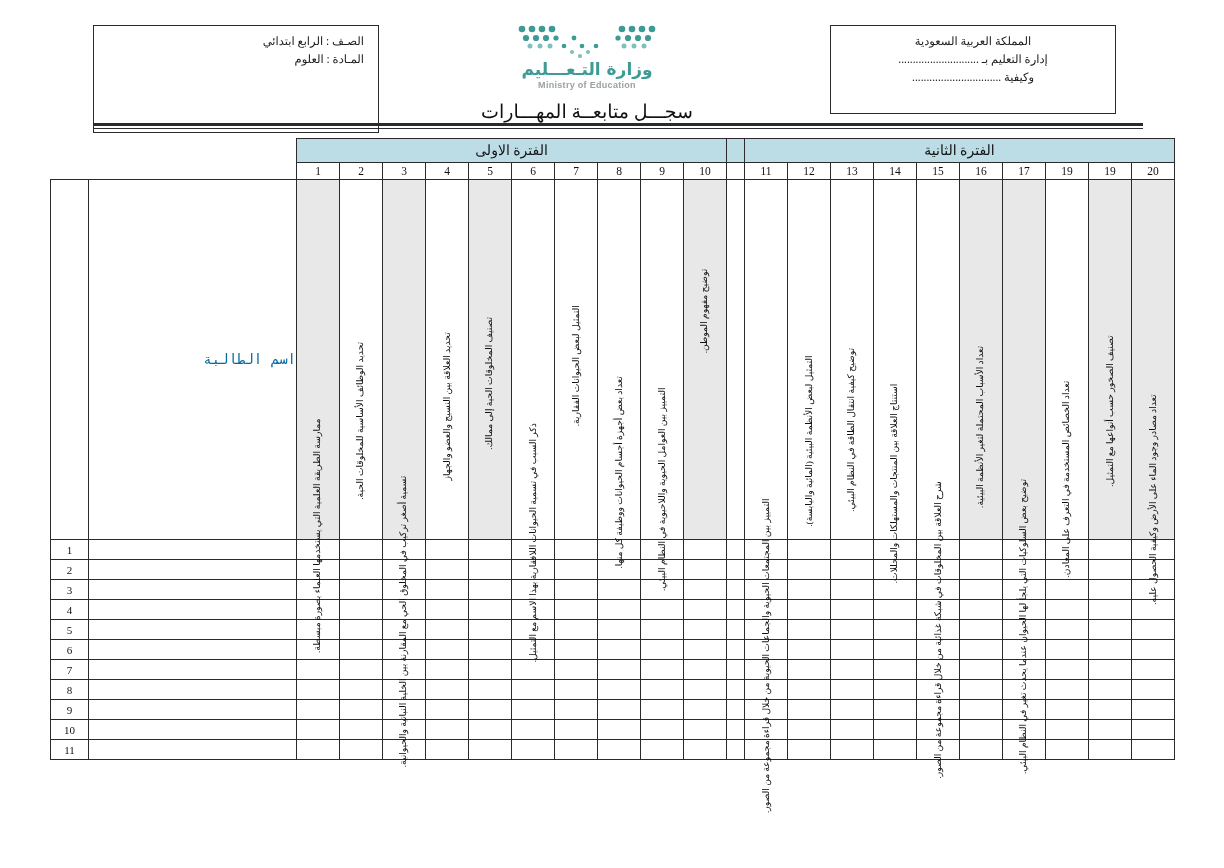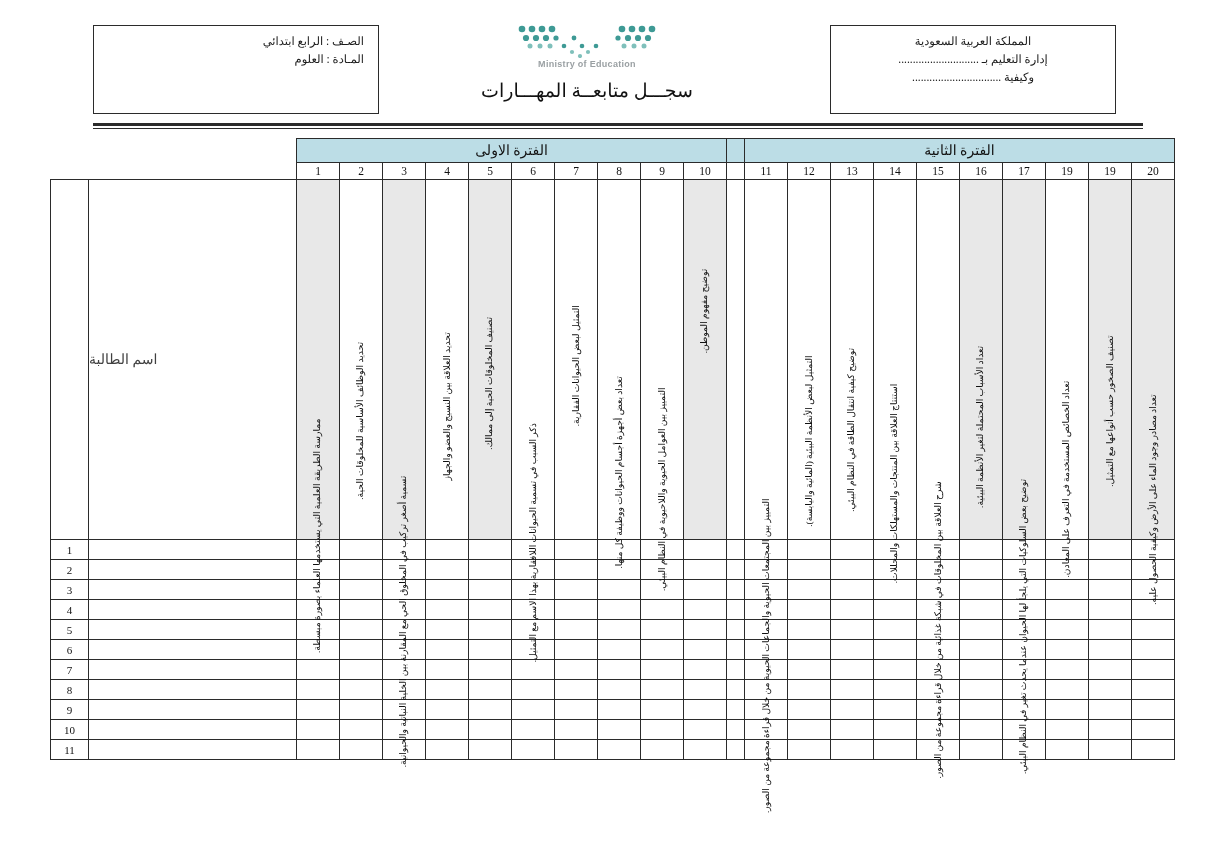--- a/index.html
+++ b/index.html
@@ -32,21 +32,21 @@
     box-sizing: border-box;
     font-size: 11.5px;
     color: #1a1a1a;
     line-height: 1.55;
     padding: 7px 12px 0 12px;
   }
   .info-box.left-box {
     left: 93px;
     top: 3px;
     width: 286px;
-    height: 89px;
+    height: 108px;
     text-align: right;
     padding-right: 14px;
   }
   .info-box.right-box {
     left: 830px;
     top: 3px;
     width: 286px;
     height: 89px;
     text-align: center;
     padding-left: 12px;
@@ -146,25 +146,26 @@
     white-space: nowrap;
     font-size: 9.2px;
     line-height: 1;
     color: #111;
     direction: rtl;
     text-align: right;
   }
   .name-cell {
     width: 208px;
     height: 360px;
-    text-align: left;
+    text-align: right;
     vertical-align: middle;
     font-size: 14px;
-    color: #404040;
+    color: #0369a1;
     background: #fff;
+    font-family: Liberation Mono, monospace;
   }
   .idx-head {
     width: 38px;
     background: #fff;
   }
   .row-cell { height: 20px; background: #fff; }
   .idx-cell {
     height: 20px;
     font-size: 11px;
     text-align: center;
@@ -213,20 +214,21 @@
             <circle cx="84" cy="22" r="2.3"></circle>
             <circle cx="112" cy="22" r="2.5" fill="#7fc0bb"></circle>
               <circle cx="122" cy="22" r="2.5" fill="#7fc0bb"></circle>
             <circle cx="132" cy="22" r="2.5" fill="#7fc0bb"></circle>
             <circle cx="60" cy="28" r="2.1" fill="#7fc0bb"></circle>
               <circle cx="76" cy="28" r="2.1" fill="#7fc0bb"></circle>
             <circle cx="68" cy="32" r="2.1" fill="#7fc0bb"></circle>
           </g>
         </svg>
       </div>
+      <div class="ministry-ar">وزارة التـعـــليم</div>
       <div class="ministry-en">Ministry of Education</div>
       <div class="doc-title">سجـــل متابعــة المهـــارات</div>
     </div>
 
     <div class="info-box right-box">
       <div class="line">المملكة العربية السعودية</div>
       <div class="line sub">إدارة التعليم بـ ............................</div>
       <div class="line sub">وكيفية ...............................</div>
     </div>
   </div>

